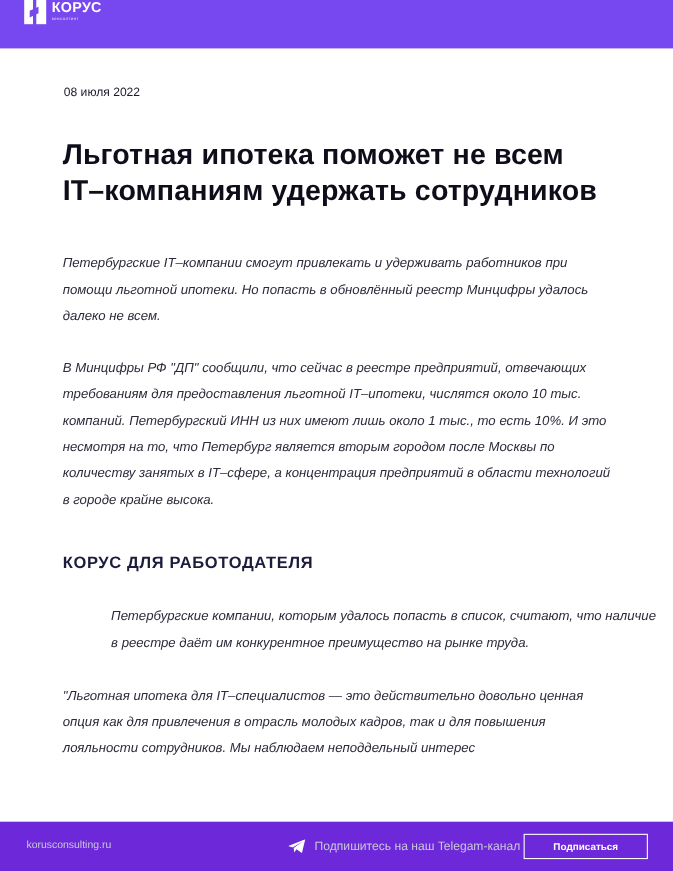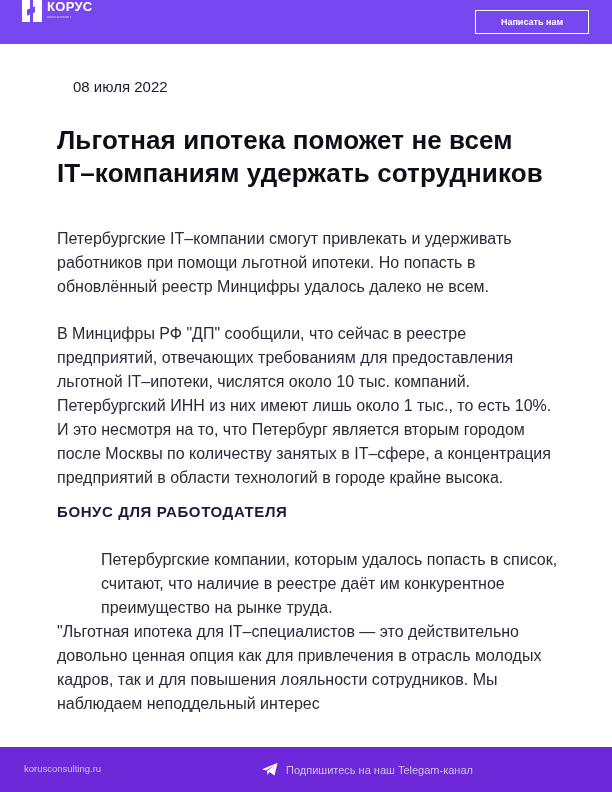--- a/index.html
+++ b/index.html
@@ -20,27 +20,27 @@
   .logo-sub { font-size: 4px; color: #e6dcff; letter-spacing: 0.4px; line-height: 6px; margin-top: 1px; }
 
   .write-btn {
     position: absolute; left: 475px; top: 10px; width: 114px; height: 24px;
     border: 1px solid #ffffff; background: transparent; color: #ffffff;
     font-family: "Liberation Sans", sans-serif; font-size: 9px; font-weight: bold;
     display: flex; align-items: center; justify-content: center;
   }
 
   .content { position: absolute; left: 57px; top: 0; width: 500px; }
-  .date { position: absolute; top: 78px; left: 16px; font-size: 15px; color: #1a1a2e; white-space: nowrap; }
+  .date { position: absolute; top: 78px; left: 1px; font-size: 11px; color: #1a1a2e; white-space: nowrap; }
   .title {
     position: absolute; top: 124px; left: 0; width: 500px;
     font-size: 26px; font-weight: bold; line-height: 33px; color: #0e0e1a; letter-spacing: 0.1px;
   }
   .para {
-    position: absolute; left: 0; width: 500px; font-size: 16px; line-height: 24px; color: #2a2a3a;
+    position: absolute; left: 0; width: 500px; font-size: 12px; line-height: 24px; color: #2a2a3a; font-style: italic;
   }
   .p1 { top: 227px; }
   .p2 { top: 322px; }
   .subhead {
     position: absolute; top: 503px; left: 0; font-size: 15px; font-weight: bold; color: #1c1c3c; letter-spacing: 0.6px; white-space: nowrap;
   }
   .p3 { top: 548px; margin-left: 44px; }
   .p4 { top: 620px; }
 
   .footer {
@@ -63,32 +63,32 @@
     <div class="logo-mark">
       <div class="l"></div>
         <div class="r"></div>
         <div class="notch"></div>
     </div>
     <div class="logo-text">
       <span class="logo-name">КОРУС</span>
       <span class="logo-sub">консалтинг</span>
     </div>
   </div>
-  <div class="write-btn">Написать нам</div>
 </div>
 
 <div class="content">
   <div class="date">08 июля 2022</div>
   <h1 class="title">Льготная ипотека поможет не всем IT–компаниям удержать сотрудников</h1>
   <p class="para p1">Петербургские IT–компании смогут привлекать и удерживать работников при помощи льготной ипотеки. Но попасть в обновлённый реестр Минцифры удалось далеко не всем.</p>
   <p class="para p2">В Минцифры РФ "ДП" сообщили, что сейчас в реестре предприятий, отвечающих требованиям для предоставления льготной IT–ипотеки, числятся около 10 тыс. компаний. Петербургский ИНН из них имеют лишь около 1 тыс., то есть 10%. И это несмотря на то, что Петербург является вторым городом после Москвы по количеству занятых в IT–сфере, а концентрация предприятий в области технологий в городе крайне высока.</p>
-  <h2 class="subhead">БОНУС ДЛЯ РАБОТОДАТЕЛЯ</h2>
+  <h2 class="subhead">КОРУС ДЛЯ РАБОТОДАТЕЛЯ</h2>
   <p class="para p3">Петербургские компании, которым удалось попасть в список, считают, что наличие в реестре даёт им конкурентное преимущество на рынке труда.</p>
   <p class="para p4">"Льготная ипотека для IT–специалистов — это действительно довольно ценная опция как для привлечения в отрасль молодых кадров, так и для повышения лояльности сотрудников. Мы наблюдаем неподдельный интерес</p>
 </div>
 
 <div class="footer">
   <span class="footer-site">korusconsulting.ru</span>
   <svg class="tg-icon" viewBox="0 0 16 13">
     <path d="M0 6.2 L15.5 0 L12.5 12.5 L7.5 9 L5.5 12 L5 8 L13 2 L4 7.5 Z" fill="#ffffff"></path>
   </svg>
   <span class="tg-text">Подпишитесь на наш Telegam-канал</span>
+  <div class="sub-btn">Подписаться</div>
 </div>
 
 </body></html>

